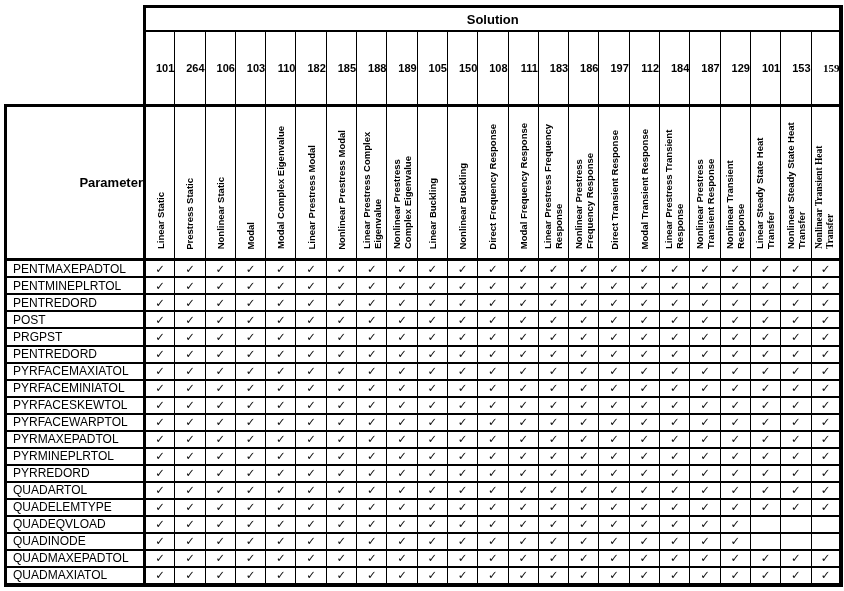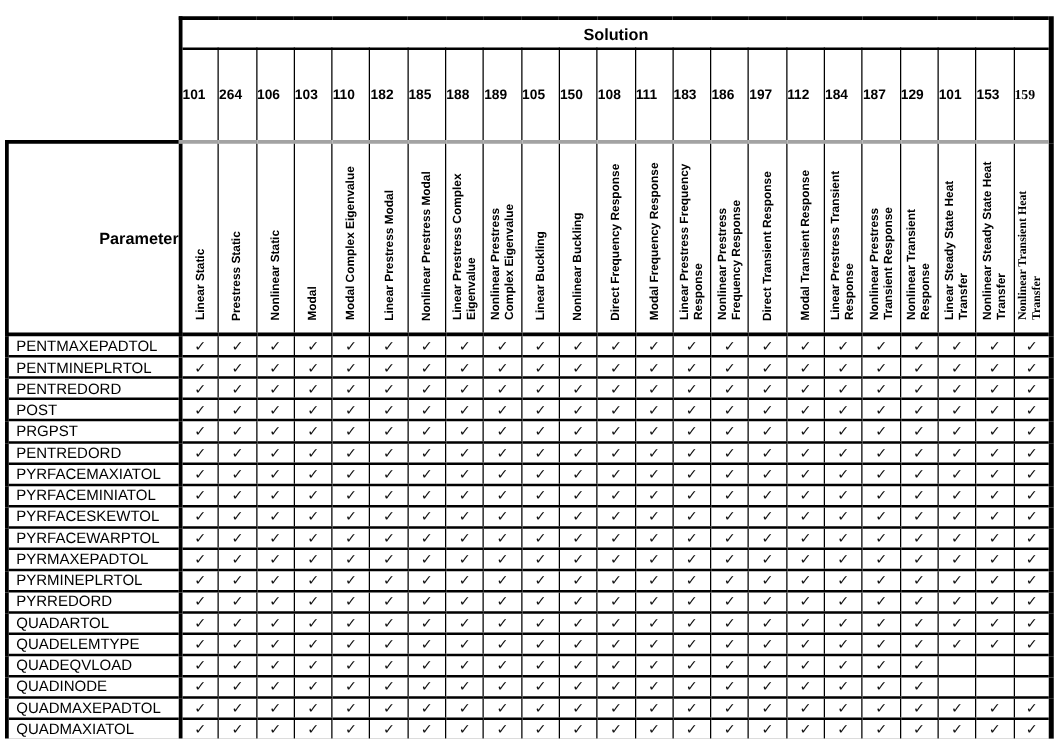--- a/index.html
+++ b/index.html
@@ -1,36 +1,36 @@
 <!DOCTYPE html>
 <html><head>
 <meta charset="utf-8">
 <style>
   html, body { margin: 0; padding: 0; background: #ffffff; }
   .page {
     width: 844px; height: 591px; box-sizing: border-box;
-    padding: 13px 4px 4px 4px; background: #ffffff; overflow: hidden;
+    padding: 5px 4px 4px 4px; background: #ffffff; overflow: hidden;
     font-family: "Liberation Sans", "DejaVu Sans", sans-serif; color: #000;
   }
   table.matrix {
     border-collapse: collapse; table-layout: fixed;
     width: 836px; height: 582px; background: #fff;
   }
   td { border: 1px solid #000; padding: 0; overflow: hidden; background: #fff; }
 
   td.corner { border: none; }
 
   td.solution-title {
     border-top: 3px solid #000; border-left: 3px solid #000;
     border-right: 4px solid #000; border-bottom: 2px solid #000;
     text-align: center; font-weight: bold; font-size: 13px; height: 22px;
   }
   td.num {
-    border-bottom: 3px solid #a3a3a3; border-top: 2px solid #000;
-    text-align: left; vertical-align: middle;
+    border-bottom: 1px solid #a3a3a3; border-top: 2px solid #000;
+    text-align: right; vertical-align: middle;
     font-weight: bold; font-size: 11px; height: 72px;
   }
   td.param {
     border: 3px solid #000;
     text-align: right; vertical-align: middle;
     font-weight: bold; font-size: 13px;
   }
   td.vcell {
     border-bottom: 3px solid #000; border-top: 3px solid #000;
     vertical-align: bottom; text-align: center;

